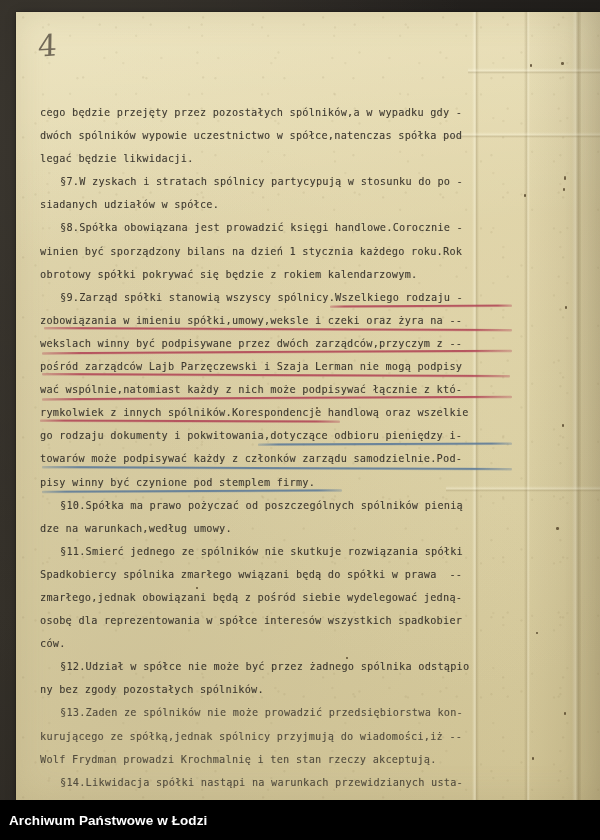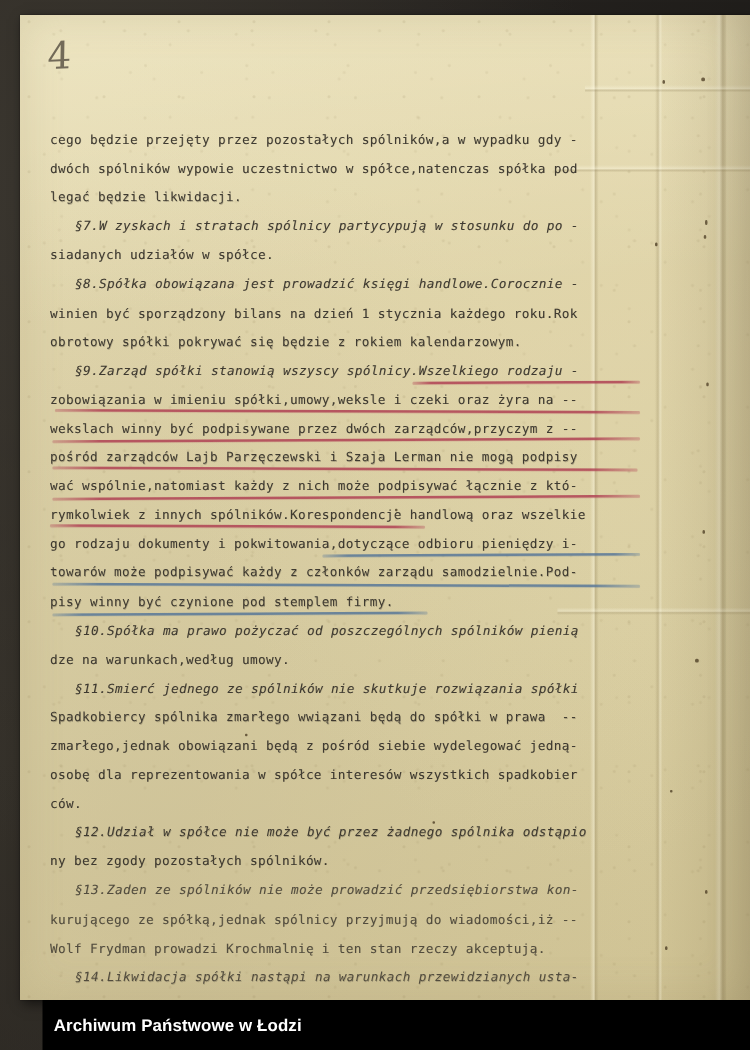--- a/index.html
+++ b/index.html
@@ -138,21 +138,21 @@
     letter-spacing: 0.32px;
     white-space: pre;
     text-shadow: 0.4px 0.3px 0 rgba(60,54,42,0.30);
     margin-top: 33px;
   }
   .ln {
     position: relative;
     height: 23.1px;
     opacity: 0.93;
   }
-  .ln.indent { padding-left: 20px; font-style: italic; }
+  .ln.indent { padding-left: 20px; }
   .ln.faint { opacity: 0.80; }
 
   
   .ul {
     position: absolute;
     height: 1.5px;
     bottom: 2.5px;
     border-radius: 1px;
     pointer-events: none;
   }
@@ -168,21 +168,20 @@
   .ul.tilt2 { transform: rotate(0.22deg); }
 
   
   #watermark {
     position: absolute;
     left: 0; right: 0; bottom: 0;
     height: 40px;
     background: #000;
     display: flex;
     align-items: center;
-    margin-left: 34px;
   }
   #watermark-text {
     color: #ffffff;
     font-family: "Liberation Sans", sans-serif;
     font-size: 13.5px;
     font-weight: bold;
     padding-left: 9px;
     letter-spacing: 0.1px;
   }
 </style>

